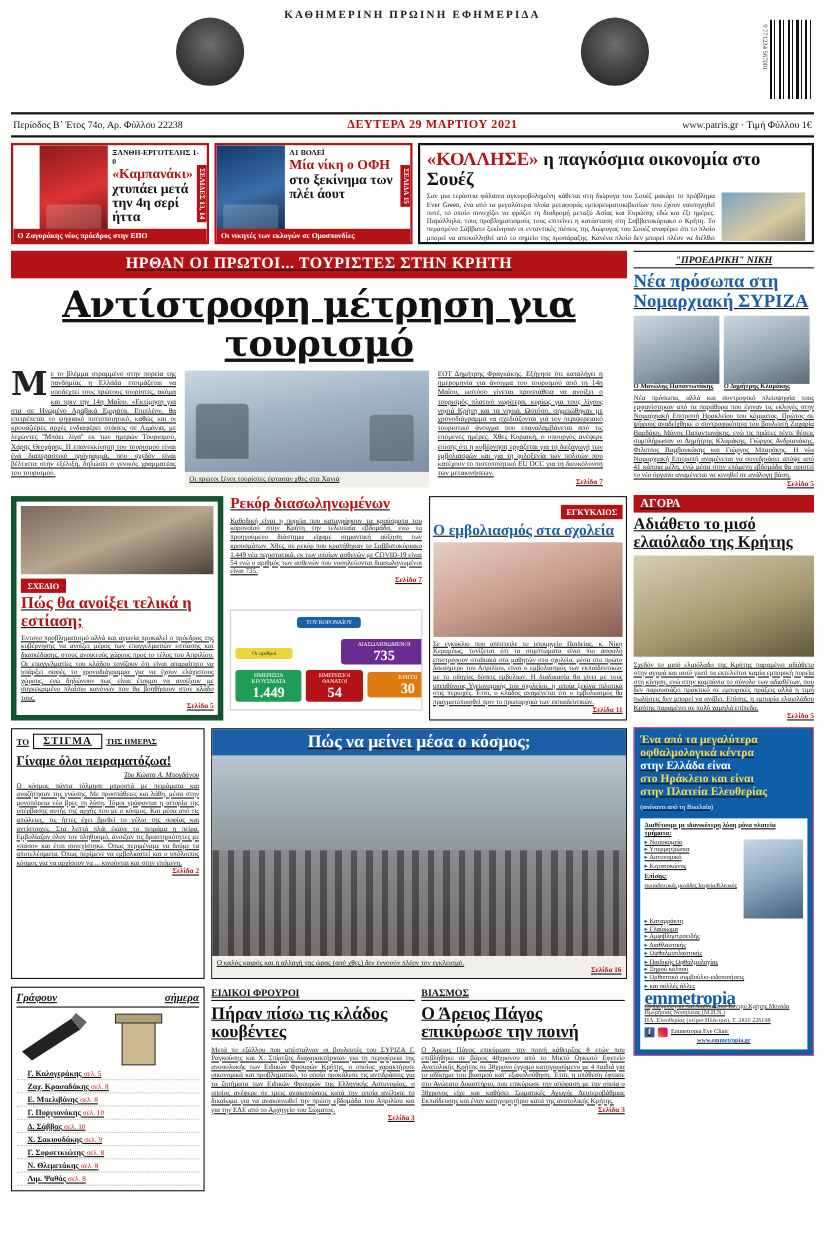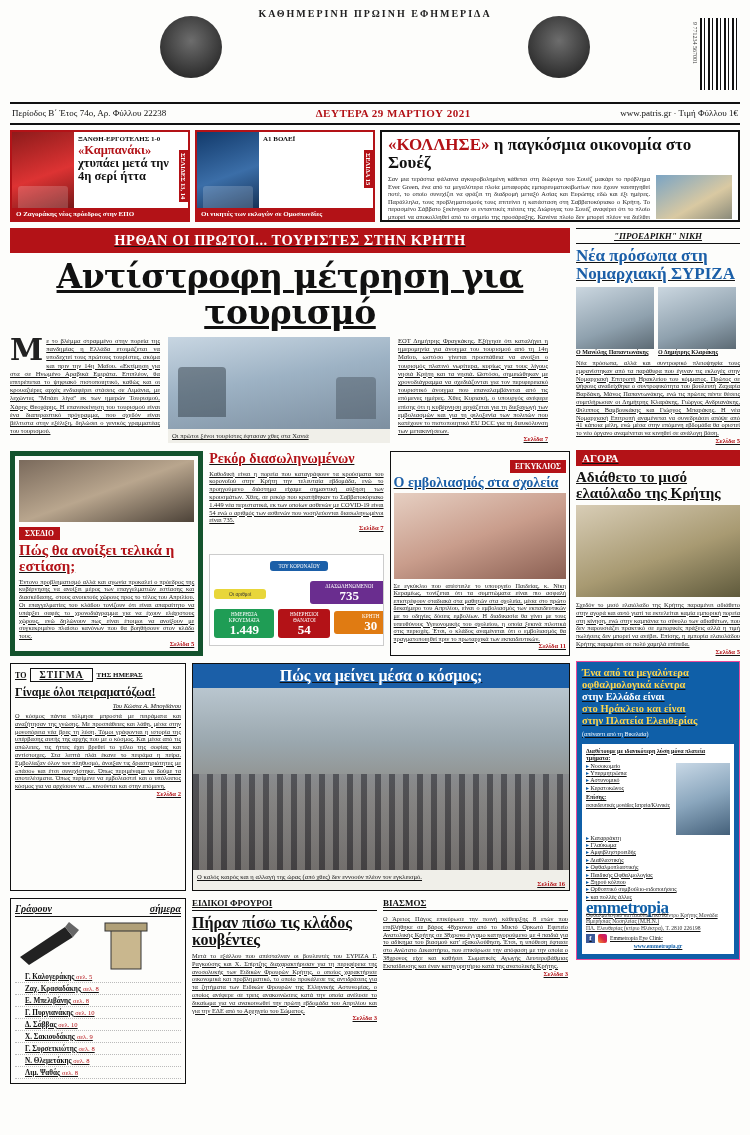--- a/index.html
+++ b/index.html
@@ -55,21 +55,21 @@
     font-size:9px; padding:3px 2px 4px 2px; border-bottom:2px solid #111;
   }
   .infobar .mid { font-weight:bold; font-size:11px; color:#b31217; letter-spacing:.5px; }
   .infobar .right { font-size:9px; }
 
   
   .teasers { display:flex; gap:5px; margin-top:5px; height:92px; }
   .teaser {
     border:2px solid #b31217; position:relative; display:flex; overflow:hidden; background:#fff;
   }
-  .teaser.t1 { width:180px; }
+  .teaser.t1 { width:180px;padding-left:24px; }
   .teaser.t2 { width:180px; }
   .teaser.t3 { flex:1; border-color:#111; flex-direction:column; padding:4px 6px; }
   .t-photo { width:62px; background:#2a4a77; position:relative; flex:none; }
   .t-photo.red { background:linear-gradient(160deg,#8d1b1b,#d33,#5b1010); }
   .t-photo.blue { background:linear-gradient(160deg,#123a6b,#3b6ea8,#0c2342); }
   .t-photo:after {
     content:""; position:absolute; left:6px; right:6px; bottom:8px; height:26px;
     background:rgba(255,255,255,.18); border-radius:3px;
   }
   .t-body { padding:3px 4px; flex:1; }
@@ -265,20 +265,22 @@
           <span>χτυπάει μετά την 4η σερί ήττα</span></div>
       </div>
       <div class="t-side-tab">ΣΕΛΙΔΕΣ 13, 14</div>
       <div class="t-foot">Ο Ζαγοράκης νέος πρόεδρος στην ΕΠΟ</div>
     </div>
 
     <div class="teaser t2">
       <div class="t-photo blue"></div>
       <div class="t-body">
         <div class="t-kicker">Α1 ΒΟΛΕΪ</div>
+        <div class="t-head"><span class="red">Μία νίκη ο ΟΦΗ</span>
+          <span>στο ξεκίνημα των πλέι άουτ</span></div>
       </div>
       <div class="t-side-tab">ΣΕΛΙΔΑ 15</div>
       <div class="t-foot">Οι νικητές των εκλογών σε Ομοσπονδίες</div>
     </div>
 
     <div class="teaser t3">
       <div class="t3-head"><span class="q">«ΚΟΛΛΗΣΕ»</span>
         <span>η παγκόσμια οικονομία στο Σουέζ</span></div>
       <div class="t3-row">
         <div class="t3-text">Σαν μια τεράστια φάλαινα αγκυροβολημένη κάθεται στη διώρυγα του Σουέζ μακάρι το πρόβλημα Ever Green, ένα από τα μεγαλύτερα πλοία μεταφοράς εμπορευματοκιβωτίων που έχουν ναυπηγηθεί ποτέ, το οποίο συνεχίζει να φράζει τη διαδρομή μεταξύ Ασίας και Ευρώπης εδώ και έξι ημέρες. Παράλληλα, τους προβληματισμούς τους επιτείνει η κατάσταση στη Σαββατοκύριακο ο Κρήτη. Το περασμένο Σάββατο ξεκίνησαν οι ενταντικές πιέσεις της Διώρυγας του Σουέζ αναφέρει ότι το πλοίο μπορεί να αποκολληθεί από το σημείο της προσάραξης. Κανένα πλοίο δεν μπορεί πλέον να διέλθει από τη διώρυγα στην ΕΠΟ σε ανάμεσα.</div>
@@ -411,20 +413,21 @@
 
         <div class="box-eidikoi">
           <div class="sub-kicker">ΕΙΔΙΚΟΙ ΦΡΟΥΡΟΙ</div>
           <div class="sub-head">Πήραν πίσω τις κλάδος κουβέντες</div>
           <div class="sub-text">Μετά το εξάλλου που απέσταλναν οι βουλευτές του ΣΥΡΙΖΑ Γ. Ραγκούσης και Χ. Σπίρτζης διαχαρακτήρισαν για τη περιφέρεια της ανοσολυκής των Ειδικών Φρουρών Κρήτης, ο οποίος χαρακτήρισε οικονομικά και προβληματικό, το οποίο προκάλεσε τις αντιδράσεις για τα ζητήματα των Ειδικών Φρουρών της Ελληνικής Αστυνομίας, ο οποίος ανέφερε σε τρεις ανακοινώσεις κατά την οποία ανέλυσε το δικαίωμα για να ανακοινωθεί την πρώτη εβδομάδα του Απριλίου και για την ΕΔΕ από το Αρχηγείο του Σώματος.</div>
           <div class="pageref">Σελίδα 3</div>
         </div>
 
         <div class="box-eidikoi">
           <div class="sub-kicker">ΒΙΑΣΜΟΣ</div>
+          <div class="sub-head">Ο Άρειος Πάγος επικύρωσε την ποινή</div>
           <div class="sub-text">Ο Άρειος Πάγος επικύρωσε την ποινή κάθειρξης 8 ετών που επιβλήθηκε σε βάρος 48χρονου από το Μικτό Ορκωτό Εφετείο Ανατολικής Κρήτης σε 38χρονο έγγαμο κατηγορούμενο με 4 παιδιά για το αδίκημα του βιασμού κατ' εξακολούθηση. Έτσι, η υπόθεση έφτασε στο Ανώτατο Δικαστήριο, που επικύρωσε την απόφαση με την οποία ο 38χρονος είχε και καθήσει Σωματικές Αγωγής Δευτεροβάθμιας Εκπαίδευσης και έναν κατηγορητήριο κατά της ανατολικής Κρήτης.</div>
           <div class="pageref">Σελίδα 3</div>
         </div>
       </div>
     </div>
 
     <div class="col-right">
       <div class="r-kicker">"ΠΡΟΕΔΡΙΚΗ" ΝΙΚΗ</div>
       <div class="r-head">Νέα πρόσωπα στη Νομαρχιακή ΣΥΡΙΖΑ</div>
       <div class="r-photos">

